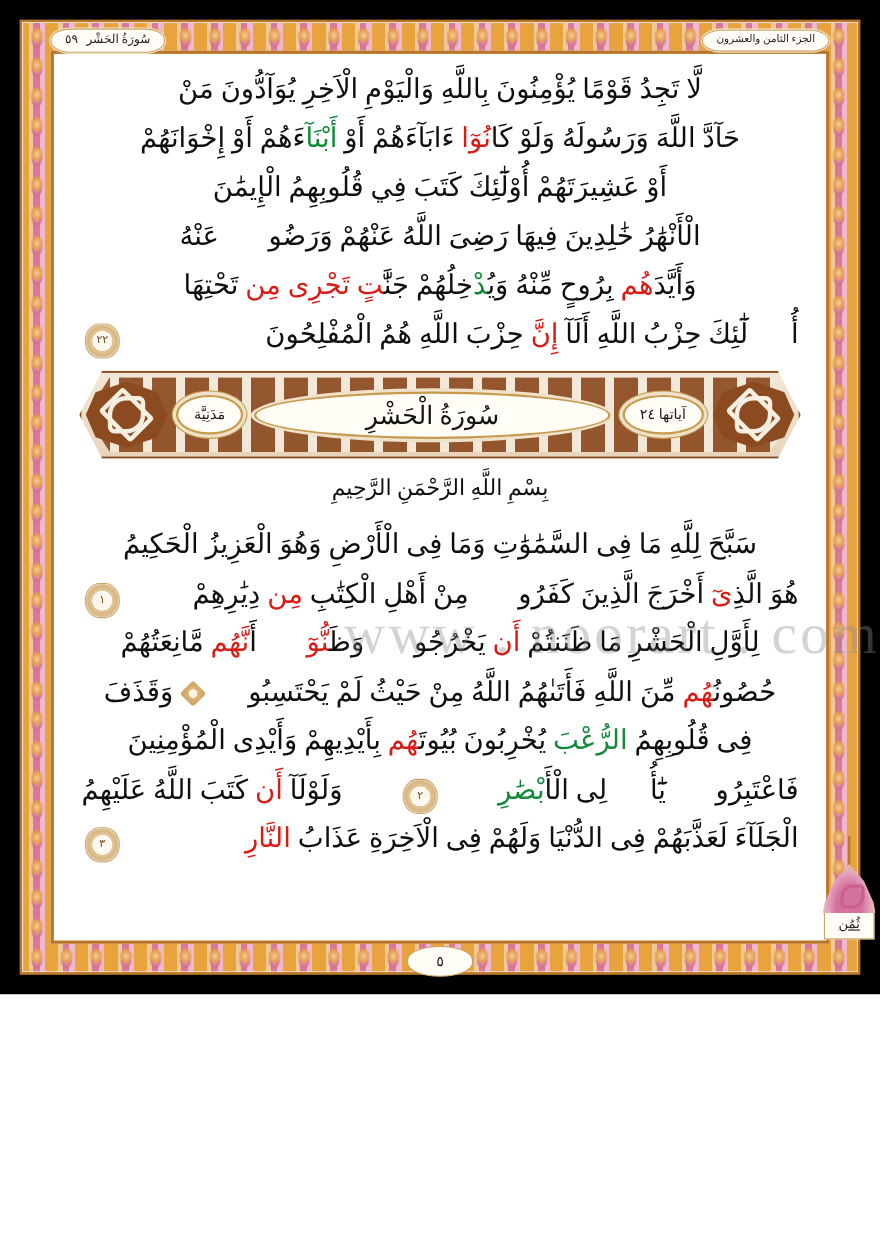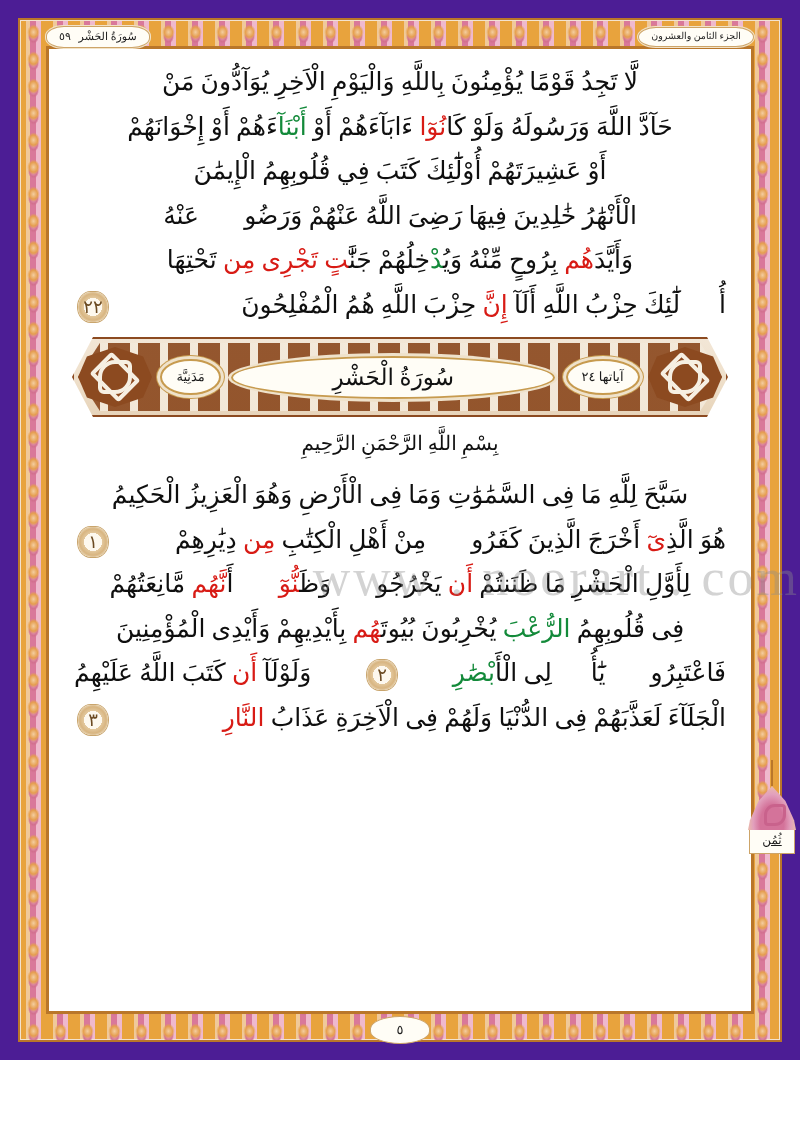--- a/index.html
+++ b/index.html
@@ -4,22 +4,22 @@
 <title>Mushaf Page</title>
 <style>
   html, body {
     margin: 0;
     padding: 0;
     background: #ffffff;
   }
   #page {
     position: relative;
     width: 800px;
-    height: 1060px;
-    background: #4c1d95;
+    height: 904px;
+    background: #000000;
     overflow: hidden;
     font-family: "Liberation Serif", "DejaVu Serif", serif;
   }
 
   
   .frame-outer {
     position: absolute;
     left: 18px;
     top: 18px;
     right: 18px;
@@ -113,21 +113,21 @@
   }
   .red  { color: #d81b15; }
   .green{ color: #138a3a; }
 
   .ayah-mark {
     display: inline-block;
     min-width: 30px;
     height: 30px;
     line-height: 30px;
     margin: 0 4px;
-    font-size: 18px;
+    font-size: 10px;
     color: #6b4a22;
     text-align: center;
     vertical-align: middle;
     background:
       radial-gradient(circle at 50% 50%, #fdf8ee 0 42%, #e3c89d 43%, #d8b581 62%, #e8d4b2 75%, #cba872 100%);
     border-radius: 42% 42% 42% 42% / 50% 50% 50% 50%;
     box-shadow: 0 0 0 1px #c9a56d;
   }
   .pause-mark {
     display: inline-block;
@@ -369,20 +369,23 @@
 
     <div class="ayah-line stretch">
       <span><span>هُوَ الَّذِ</span><span class="red">ىٓ</span><span> أَخْرَجَ الَّذِينَ كَفَرُوا۟ مِنْ أَهْلِ الْكِتَٰبِ</span><span class="red"> مِن</span><span> دِيَٰرِهِمْ</span></span>
       <span class="ayah-mark">١</span>
     </div>
 
     <div class="ayah-line">
       <span>لِأَوَّلِ الْحَشْرِ مَا ظَنَنتُمْ</span><span class="red"> أَن</span><span> يَخْرُجُوا۟ وَظَ</span><span class="red">نُّوٓا۟</span><span> أَ</span><span class="red">نَّهُم</span><span> مَّانِعَتُهُمْ</span>
     </div>
 
+    <div class="ayah-line">
+      <span>حُصُونُ</span><span class="red">هُم</span><span> مِّنَ اللَّهِ فَأَتَىٰهُمُ اللَّهُ مِنْ حَيْثُ لَمْ يَحْتَسِبُوا۟</span><span class="pause-mark"></span><span> وَقَذَفَ</span>
+    </div>
 
     <div class="ayah-line">
       <span>فِى قُلُوبِهِمُ </span><span class="green">الرُّعْبَ</span><span> يُخْرِبُونَ بُيُوتَ</span><span class="red">هُم</span><span> بِأَيْدِيهِمْ وَأَيْدِى الْمُؤْمِنِينَ</span>
     </div>
 
     <div class="ayah-line stretch">
       <span><span>فَاعْتَبِرُوا۟ يَٰٓأُو۟لِى الْأَ</span><span class="green">بْصَٰرِ</span></span>
       <span class="ayah-mark">٢</span>
       <span><span>وَلَوْلَآ</span><span class="red"> أَن</span><span> كَتَبَ اللَّهُ عَلَيْهِمُ</span></span>
     </div>

